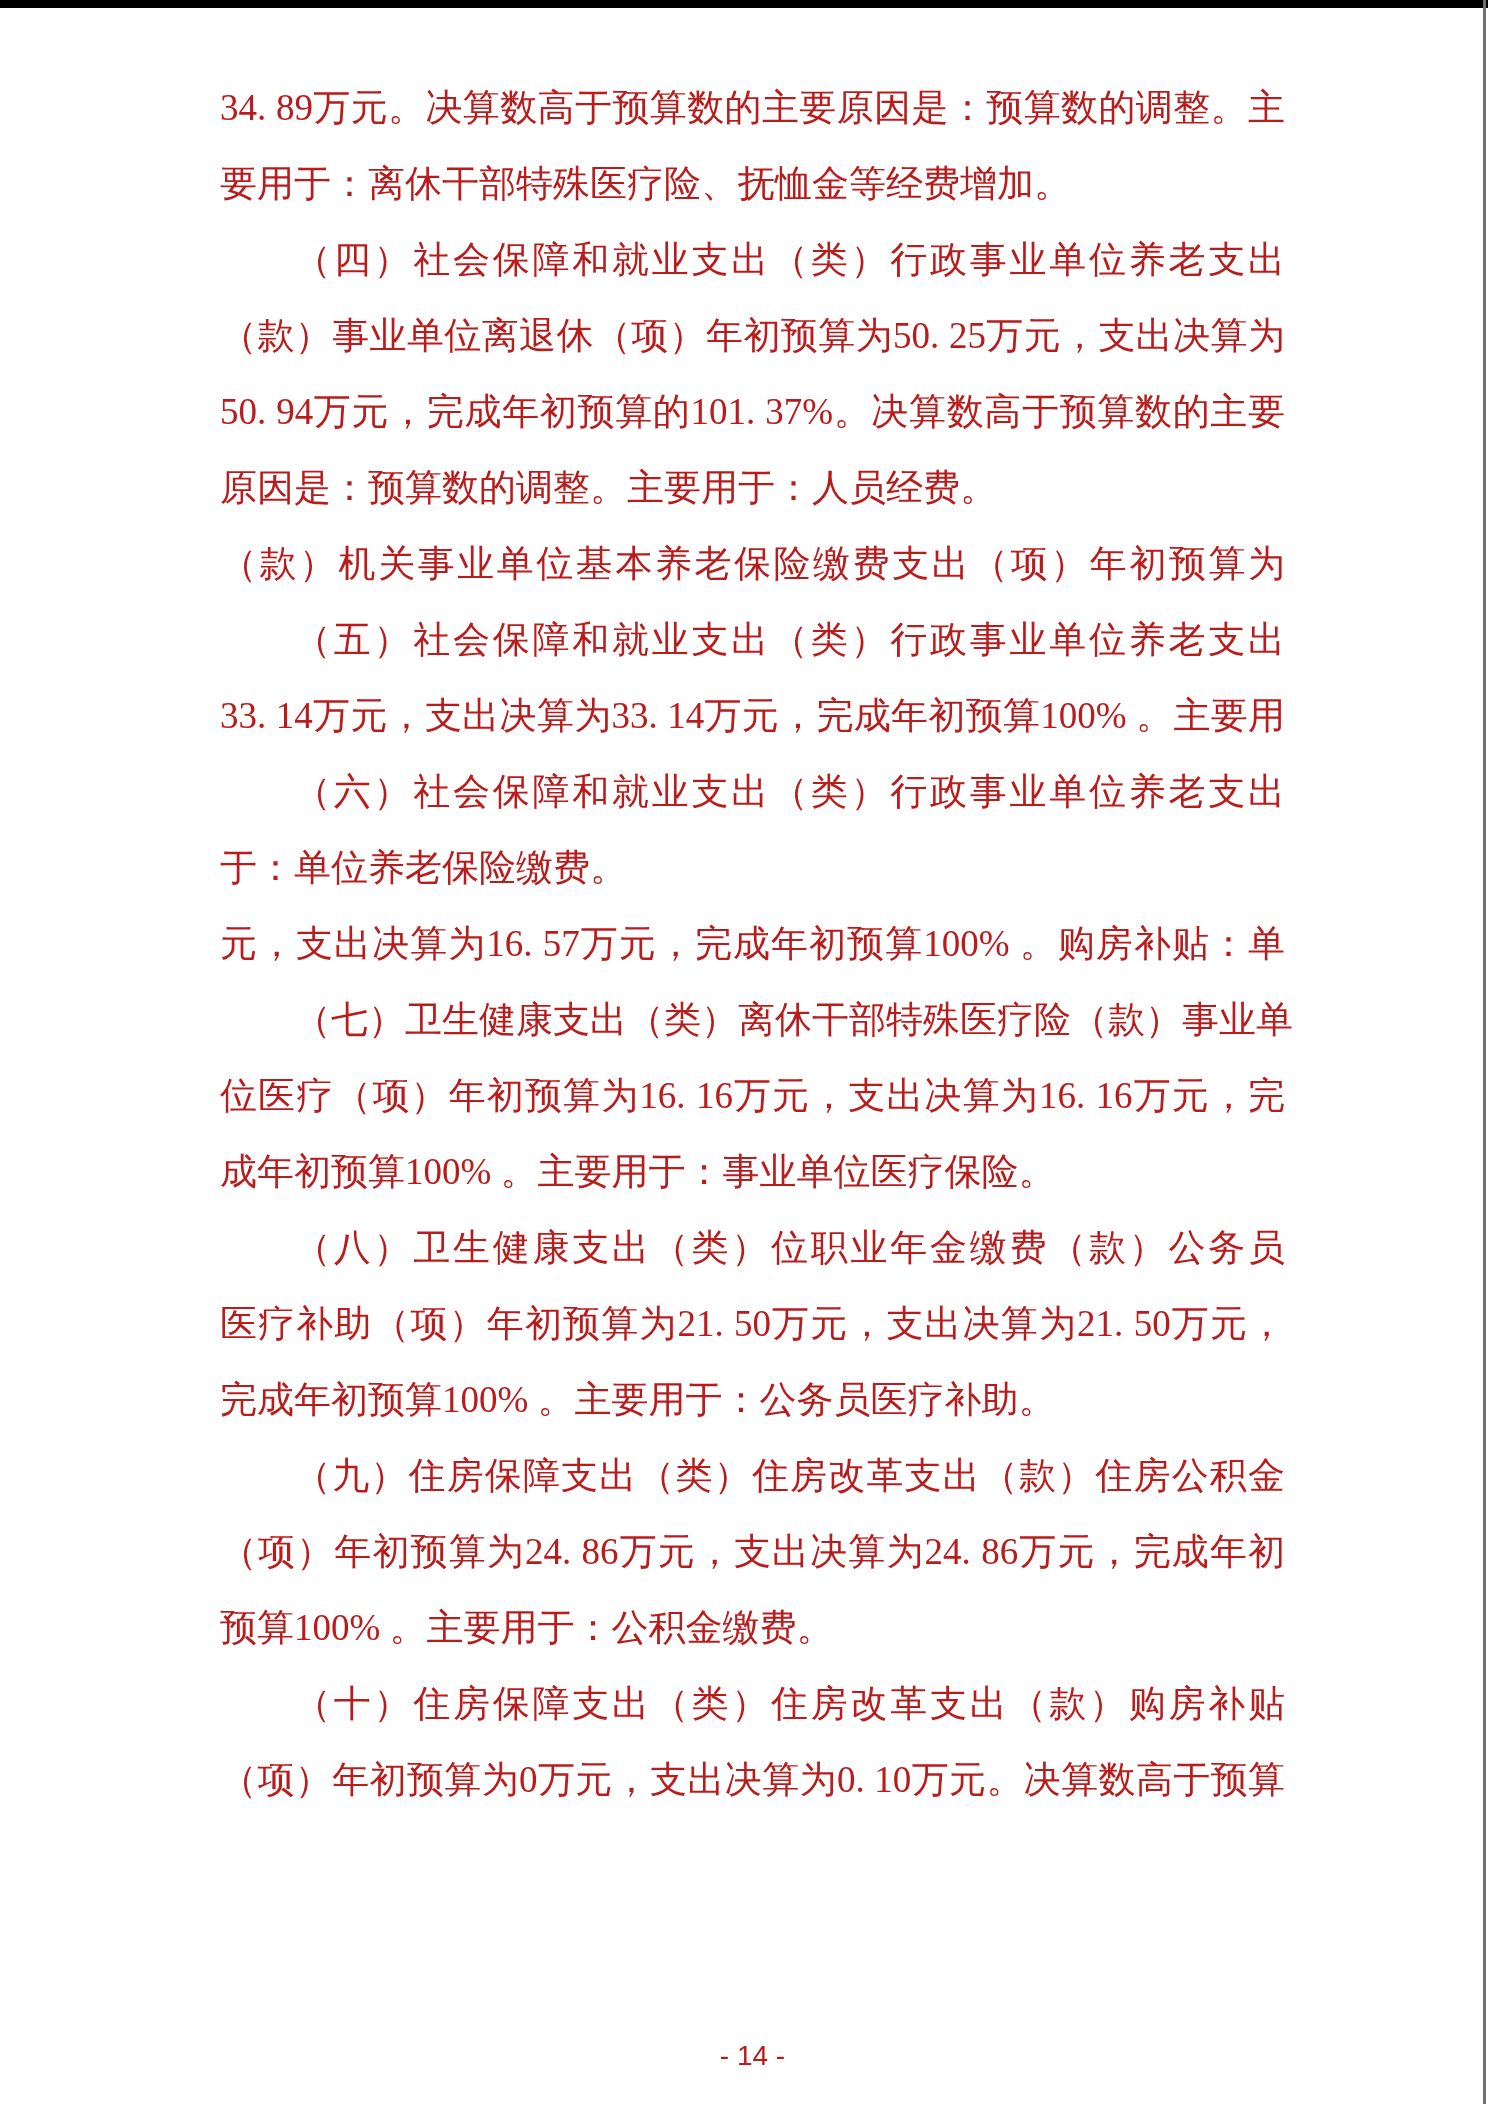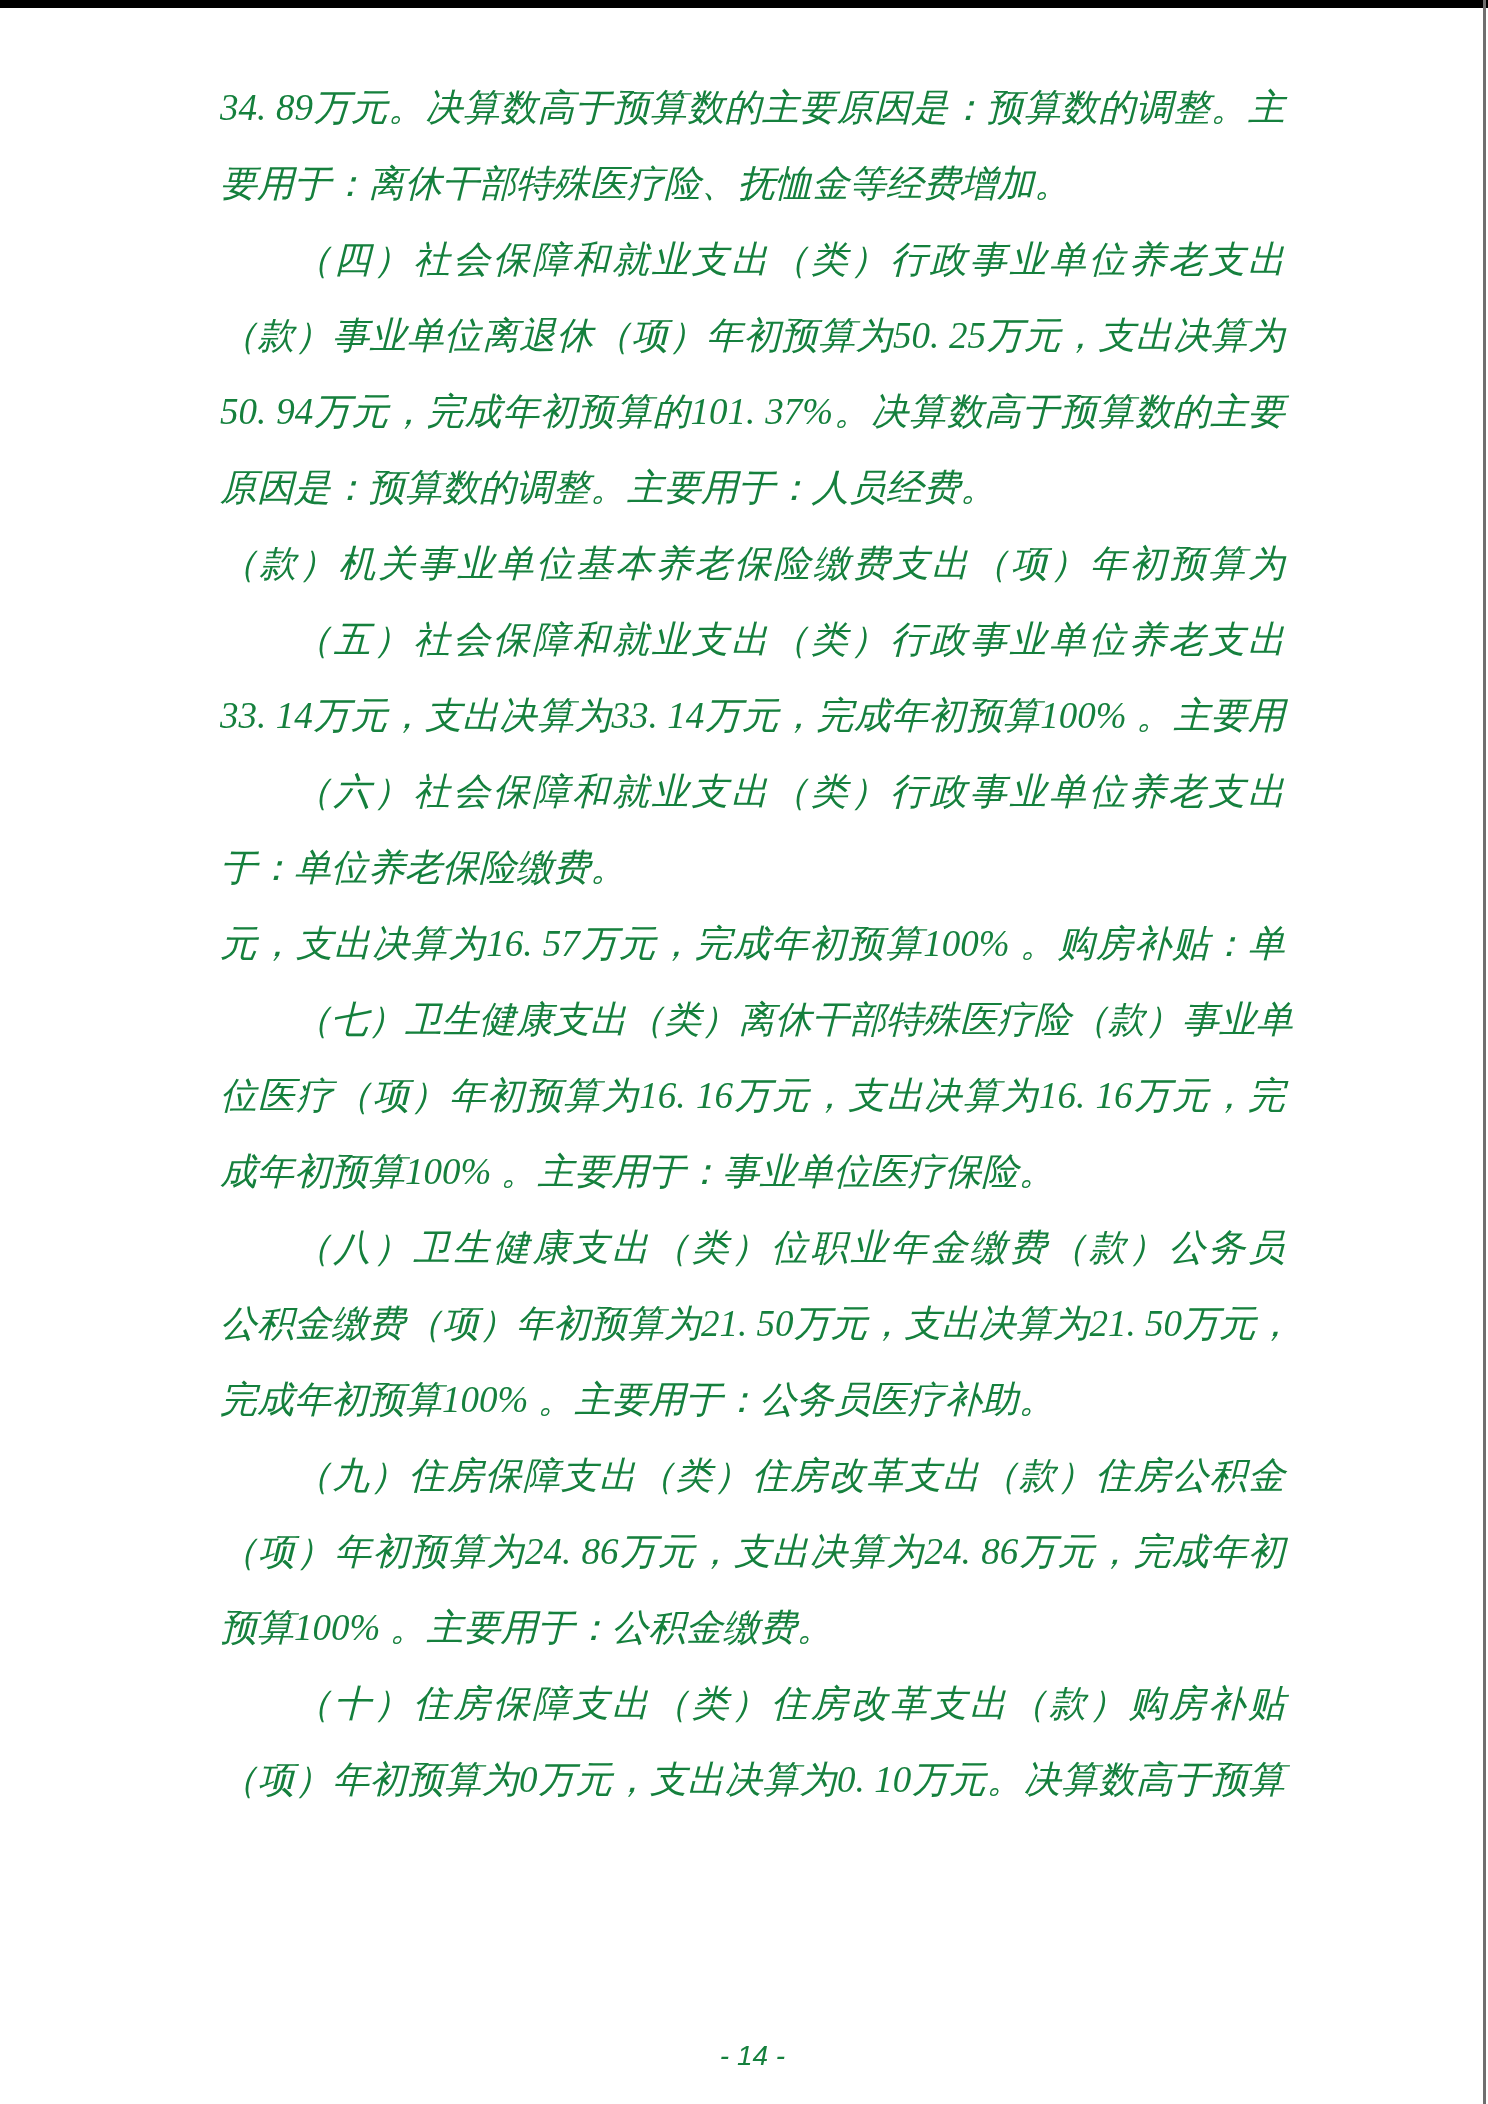--- a/index.html
+++ b/index.html
@@ -7,22 +7,21 @@
     padding: 0;
     background: #ffffff;
   }
   .page {
     position: relative;
     width: 1488px;
     height: 2104px;
     background: #ffffff;
     overflow: hidden;
     font-family: "Liberation Serif", "DejaVu Serif", serif;
-    color: #15803d;
-    font-style: italic;
+    color: #b91c1c;
   }
   .topbar {
     position: absolute;
     top: 0;
     left: 0;
     width: 100%;
     height: 8px;
   }
   .rightline {
     position: absolute;
@@ -80,21 +79,21 @@
       <div class="line">（款）机关事业单位基本养老保险缴费支出（项）年初预算为</div>
       <div class="line indent">（五）社会保障和就业支出（类）行政事业单位养老支出</div>
       <div class="line">33. 14万元，支出决算为33. 14万元，完成年初预算100% 。主要用</div>
       <div class="line indent">（六）社会保障和就业支出（类）行政事业单位养老支出</div>
       <div class="line end">于：单位养老保险缴费。</div>
       <div class="line">元，支出决算为16. 57万元，完成年初预算100% 。购房补贴：单</div>
       <div class="line indent">（七）卫生健康支出（类）离休干部特殊医疗险（款）事业单</div>
       <div class="line">位医疗（项）年初预算为16. 16万元，支出决算为16. 16万元，完</div>
       <div class="line end">成年初预算100% 。主要用于：事业单位医疗保险。</div>
       <div class="line indent">（八）卫生健康支出（类）位职业年金缴费（款）公务员</div>
-      <div class="line">公积金缴费（项）年初预算为21. 50万元，支出决算为21. 50万元，</div>
+      <div class="line">医疗补助（项）年初预算为21. 50万元，支出决算为21. 50万元，</div>
       <div class="line end">完成年初预算100% 。主要用于：公务员医疗补助。</div>
       <div class="line indent">（九）住房保障支出（类）住房改革支出（款）住房公积金</div>
       <div class="line">（项）年初预算为24. 86万元，支出决算为24. 86万元，完成年初</div>
       <div class="line end">预算100% 。主要用于：公积金缴费。</div>
       <div class="line indent">（十）住房保障支出（类）住房改革支出（款）购房补贴</div>
       <div class="line">（项）年初预算为0万元，支出决算为0. 10万元。决算数高于预算</div>
     </div>
   <div class="footer">- 14 -</div>
 </div>
 

